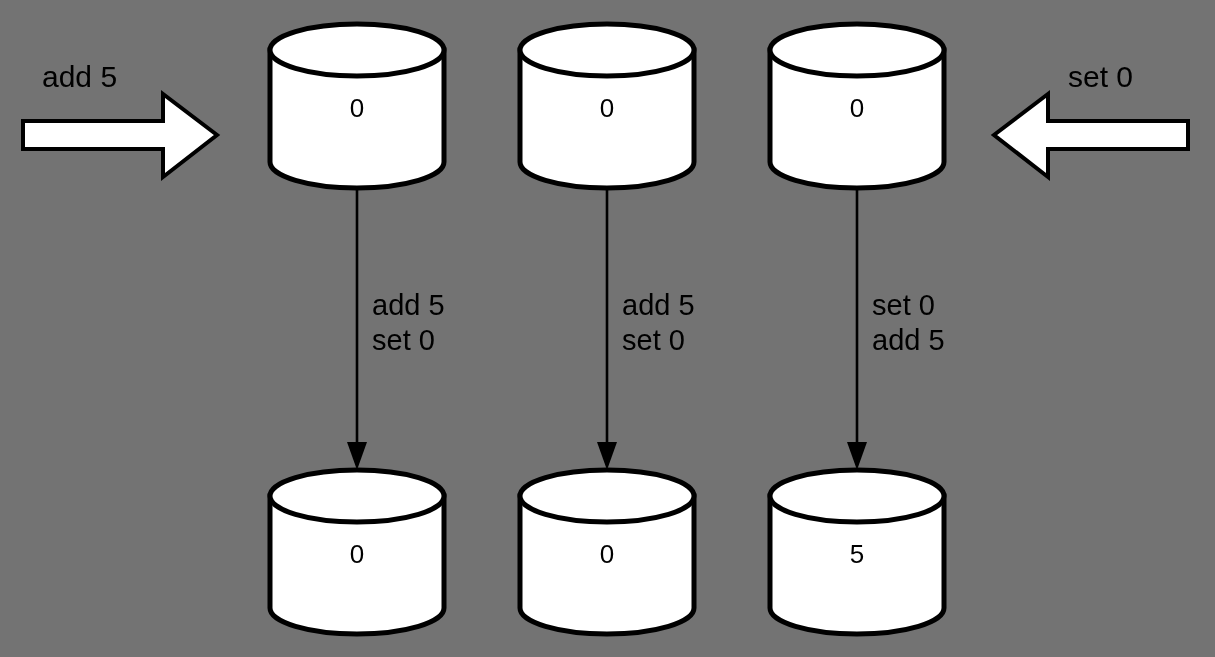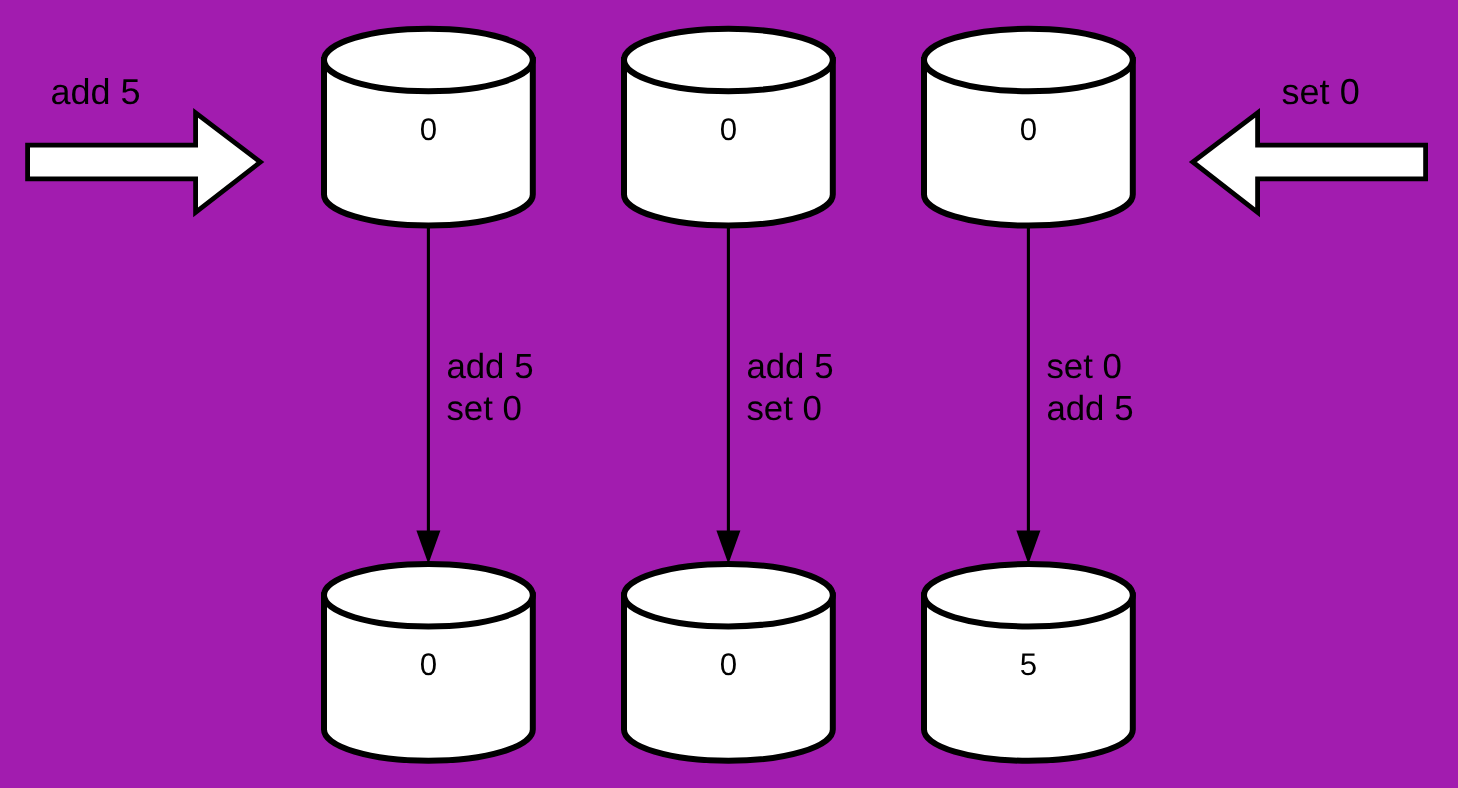--- a/index.html
+++ b/index.html
@@ -7,21 +7,21 @@
     padding: 0;
     background: #ffffff;
   }
   body {
     font-family: "Liberation Sans", sans-serif;
   }
   #canvas {
     position: relative;
     width: 1215px;
     height: 657px;
-    background: #a21caf;
+    background: #737373;
     overflow: hidden;
   }
   #diagram-svg {
     position: absolute;
     left: 0;
     top: 0;
     width: 1215px;
     height: 657px;
     display: block;
   }

